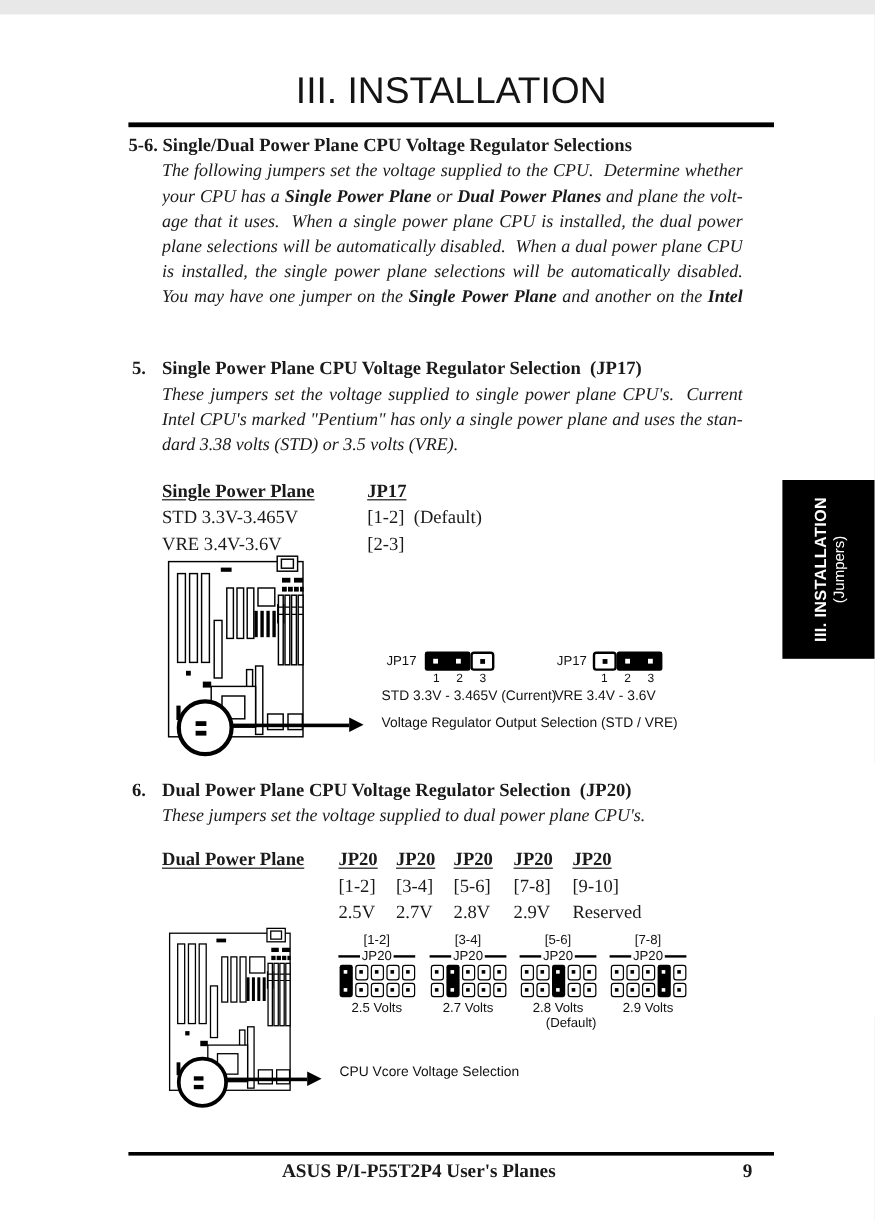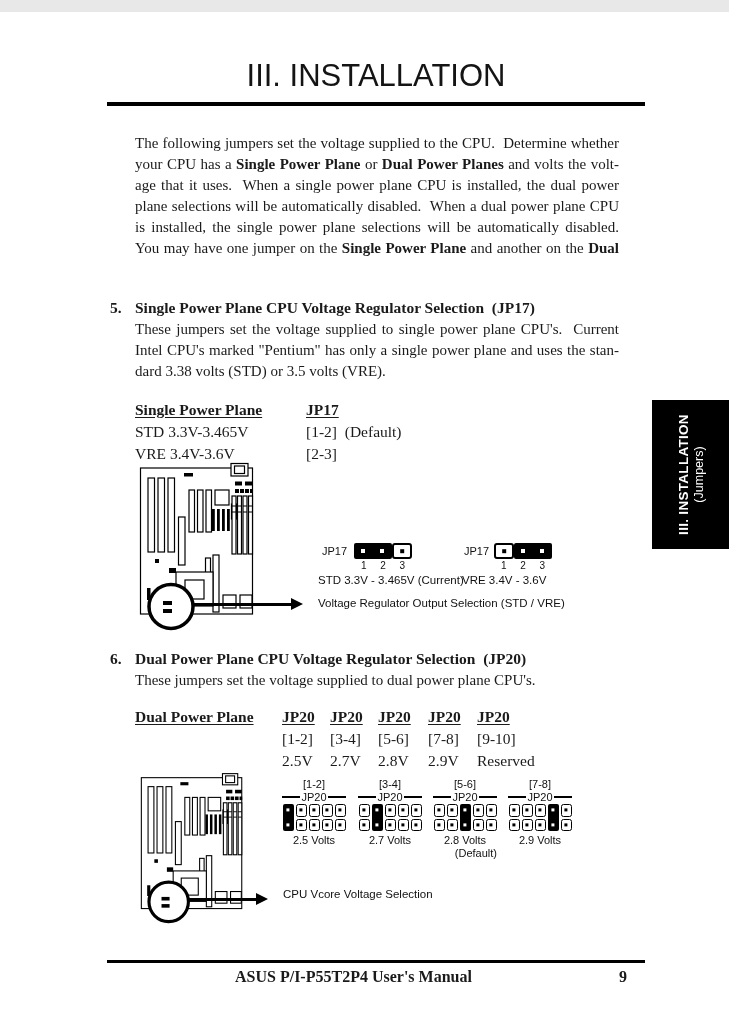--- a/index.html
+++ b/index.html
@@ -6,21 +6,21 @@
   html,body { background:#e8e8e8; }
   .page { position:relative; width:729px; height:1018px; background:#fff;
           font-family:"Liberation Serif", serif; color:#1a1a1a; overflow:hidden;
           margin:12px auto; }
   .abs { position:absolute; }
   .b { font-weight:bold; }
   .title { left:107px; top:46px; width:538px; text-align:center;
            font-family:"Liberation Sans", sans-serif; font-size:31px; color:#141414; }
   .rule { position:absolute; background:#000; }
   .h-sec { position:absolute; font-weight:bold; font-size:15.5px; line-height:20px; white-space:pre; }
-  .para { position:absolute; width:484px; font-size:15px; line-height:21px; }
+  .para { position:absolute; width:484px; font-size:15px; line-height:21px;font-style:italic; }
   .tline { height:21px; overflow:hidden; text-align:justify; text-align-last:justify; white-space:pre-wrap; }
   .tline.last { text-align-last:left; }
   .thead { font-weight:bold; text-decoration:underline; text-underline-offset:2px; }
   .thead, .trow { height:22px; font-size:15.5px; line-height:22px; white-space:pre; }
   .t6col { position:absolute; top:0; }
   .flab { position:absolute; font-family:"Liberation Sans", sans-serif; font-size:11px; color:#111; }
   .fcap { position:absolute; font-family:"Liberation Sans", sans-serif; font-size:11.5px; color:#111; }
   
   .jp3 { position:absolute; display:flex; height:16px; }
   .jcapb { width:38px; height:16px; background:#000; border-radius:2px; position:relative; }
@@ -125,27 +125,28 @@
       </g>
     </symbol>
   </defs>
 </svg>
 
 <div class="page">
 
   <div class="abs title">III. INSTALLATION</div>
   <div class="rule" style="left:107px;top:90px;width:538px;height:3.5px"></div>
 
+  <div class="h-sec" style="left:107px;top:100px">5-6. Single/Dual Power Plane CPU Voltage Regulator Selections</div>
   <div class="para" style="left:135px;top:121px">
       <div class="tline"><span>The following jumpers set the voltage supplied to the CPU.  Determine whether</span></div>
-      <div class="tline"><span>your CPU has a </span><span class="b">Single Power Plane</span><span> or </span><span class="b">Dual Power Planes</span><span> and volts the volt-</span></div>
+      <div class="tline"><span>your CPU has a </span><span class="b">Single Power Plane</span><span> or </span><span class="b">Dual Power Planes</span><span> and plane the volt-</span></div>
       <div class="tline"><span>age that it uses.  When a single power plane CPU is installed, the dual power</span></div>
       <div class="tline"><span>plane selections will be automatically disabled.  When a dual power plane CPU</span></div>
       <div class="tline"><span>is installed, the single power plane selections will be automatically disabled.</span></div>
-      <div class="tline"><span>You may have one jumper on the </span><span class="b">Single Power Plane</span><span> and another on the </span><span class="b">Dual</span></div>
+      <div class="tline"><span>You may have one jumper on the </span><span class="b">Single Power Plane</span><span> and another on the </span><span class="b">Intel</span></div>
     </div>
 
   <div class="h-sec" style="left:110px;top:286px">5.</div>
   <div class="h-sec" style="left:135px;top:286px">Single Power Plane CPU Voltage Regulator Selection  (JP17)</div>
   <div class="para" style="left:135px;top:307px">
       <div class="tline"><span>These jumpers set the voltage supplied to single power plane CPU's.  Current</span></div>
       <div class="tline"><span>Intel CPU's marked "Pentium" has only a single power plane and uses the stan-</span></div>
       <div class="tline last"><span>dard 3.38 volts (STD) or 3.5 volts (VRE).</span></div>
     </div>
 
@@ -361,16 +362,16 @@
   <div class="fcap" style="left:283px;top:876px">CPU Vcore Voltage Selection</div>
 
   <div class="side-tab">
     <div class="tab-inner">
       <div class="tab-l1">III. INSTALLATION</div>
       <div class="tab-l2">(Jumpers)</div>
     </div>
   </div>
 
   <div class="rule" style="left:107px;top:948px;width:538px;height:3px"></div>
-  <div class="footer-title" style="left:235px;top:956px">ASUS P/I-P55T2P4 User's Manual</div>
+  <div class="footer-title" style="left:235px;top:956px">ASUS P/I-P55T2P4 User's Planes</div>
   <div class="footer-title" style="left:619px;top:956px">9</div>
 
 </div>
 
 </body></html>

